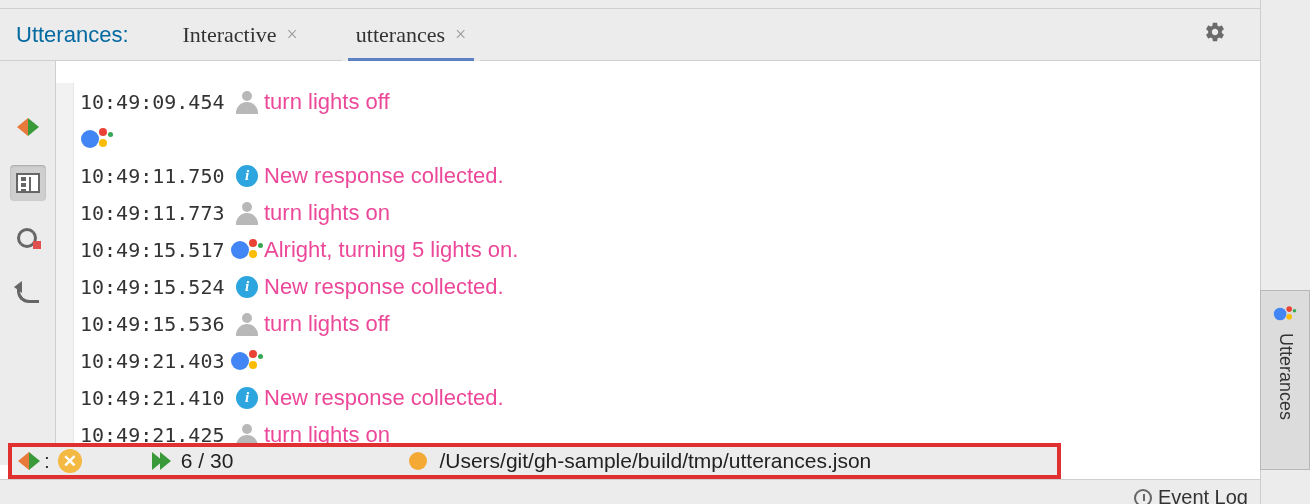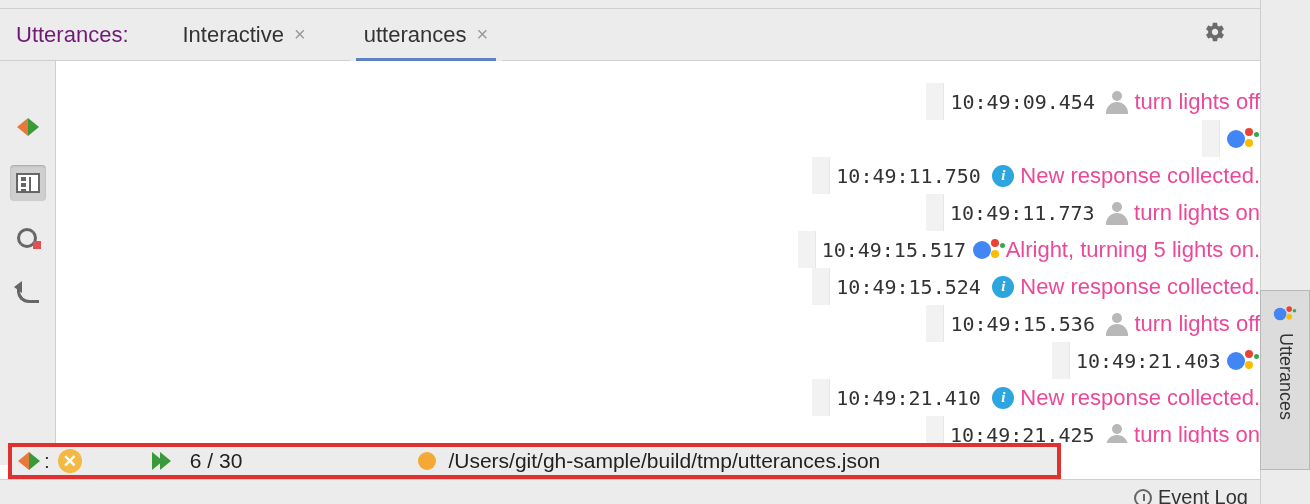--- a/index.html
+++ b/index.html
@@ -25,28 +25,29 @@
     position: absolute;
     top: 9px; left: 0;
     width: 1260px;
     height: 52px;
     background: #ececec;
     display: flex;
     align-items: center;
     padding-left: 16px;
     border-bottom: 1px solid #cfcfcf;
   }
-  .tabbar .title { color: #701a75; margin-right: 40px; }
+  .tabbar .title { color: #0369a1; margin-right: 40px; }
   .tab {
     display: flex;
     align-items: center;
     height: 52px;
     padding: 0 14px;
     color: #333;
     position: relative;
+    font-family: Liberation Serif, serif;
   }
   .tab .close {
     margin-left: 10px;
     color: #999;
     font-size: 20px;
   }
   .tab.active {
     background: #ececec;
   }
   .tab.active::after {
@@ -99,21 +100,20 @@
     width: 1204px;
     height: 382px;
     background: #fff;
     overflow: hidden;
   }
   .log-row {
     display: flex;
     align-items: center;
     height: 37px;
     white-space: nowrap;
-    justify-content: flex-end;
   }
   .gutter {
     width: 18px; height: 100%;
     background: #f2f2f2;
     border-right: 1px solid #e6e6e6;
     flex-shrink: 0;
     margin-right: 6px;
   }
   .ts {
     font-family: Menlo, monospace;
@@ -177,21 +177,21 @@
   .dbl-tri-r { display: inline-flex; }
   .dbl-tri-r span { width: 0; height: 0; border-top: 9px solid transparent; border-bottom: 9px solid transparent; border-left: 11px solid #3a9a3a; }
   .dbl-tri-r span + span { margin-left: -3px; }
 
   .x-badge {
     width: 24px; height: 24px; border-radius: 50%; background: #f4b942;
     display: flex; align-items: center; justify-content: center; color: #fff;
     font-size: 17px; font-weight: bold;
   }
   .dot-orange { width: 18px; height: 18px; border-radius: 50%; background: #f4a935; }
-  .status-count { margin-left: 19px; margin-right: 36px; }
+  .status-count { margin-left: 10px; margin-right: 36px; }
   .status-path { margin-left: 12px; text-align: center; }
   .eventlog {
     position: absolute;
     right: 62px; top: 486px;
     font-size: 20px; color: #333;
     display: flex; align-items: center; gap: 6px;
   }
   .evcircle { width: 18px; height: 18px; border: 2px solid #666; border-radius: 50%; position: relative; }
   .evcircle::after { content: ""; position: absolute; width: 2px; height: 7px; background: #666; left: 7px; top: 3px; }
   

